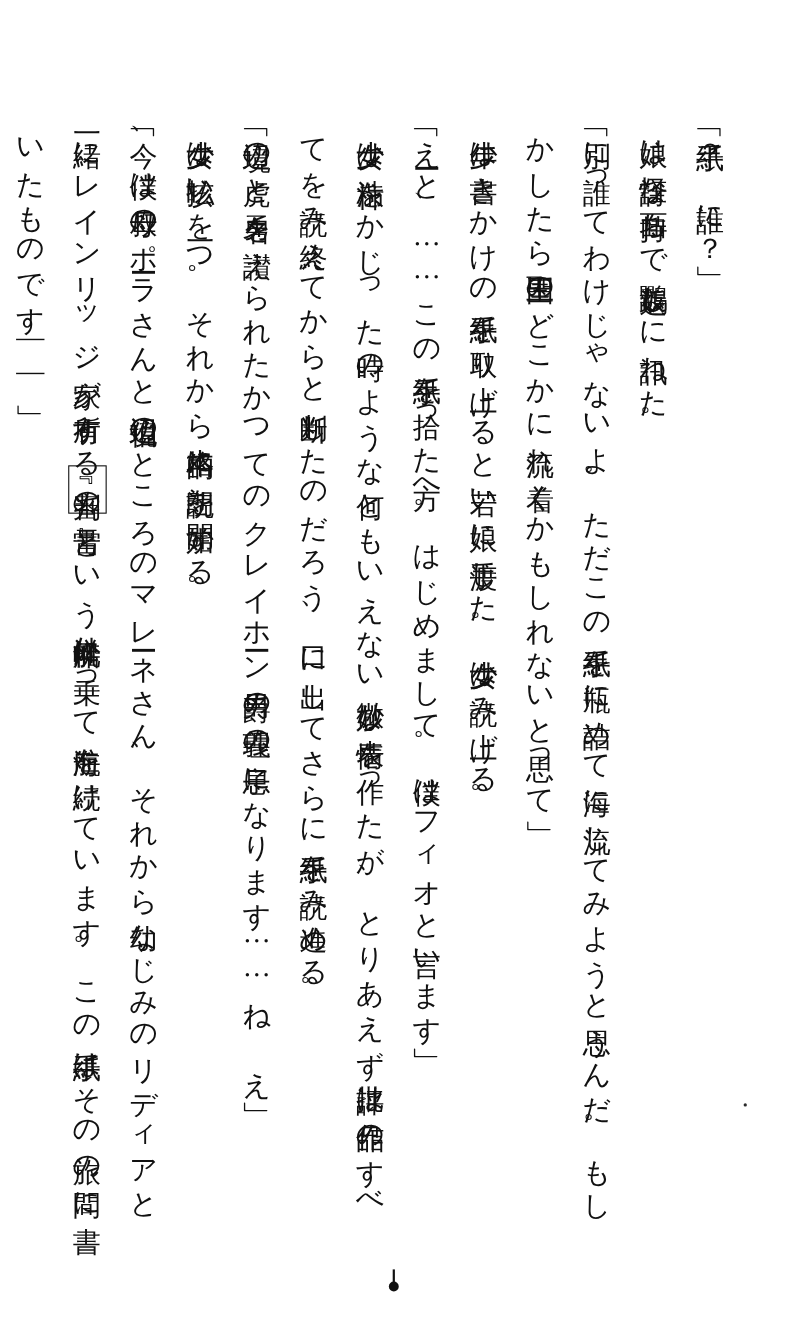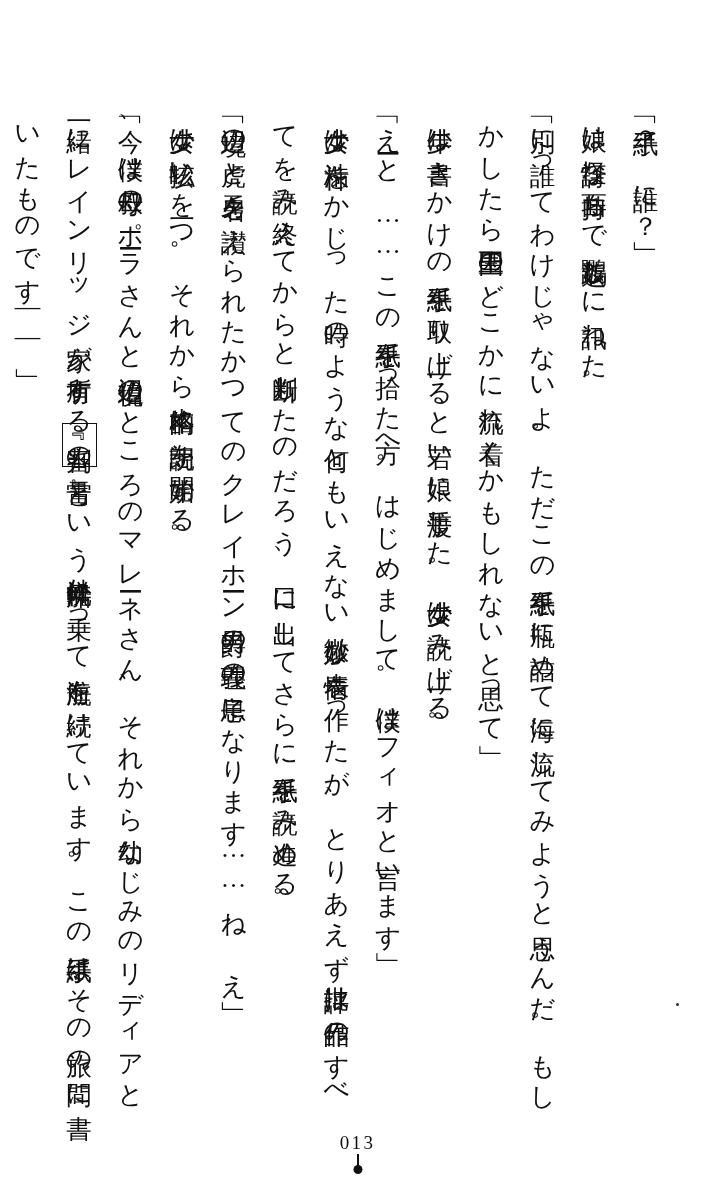--- a/index.html
+++ b/index.html
@@ -107,19 +107,16 @@
     <p>「えーと、……この手紙を拾った方へ。はじめまして。僕はフィオと言います」</p>
     <p>少女は渋柿をかじった時のような何ともいえない微妙な表情を作ったが、とりあえず批評は作品のすべてを読み終えてからと判断したのだろう、口に出してさらに手紙を読み進める。</p>
     <p>「辺境の虎と勇名を讃えられたかつてのクレイホーン男爵の義理の息子になります……ね え」</p>
     <p>少女は咳払いを一つ。それから本格的に朗読を開始する。</p>
     <p>「今、僕は叔母のポーラさんと辺境伯のところのマレーネさん、それから幼なじみのリディアと一緒にレインリッジ家が所有する<span class="emph-box">『審判の雷号』</span>という外洋帆船に乗って航海を続けています。この手紙はその旅の間に書いたものです――」</p>
     <p>幼なじみの娘は自分だけが敬称を略されたのにちょっとだけむっとなったが、そのことについての抗議を挟まないままに読み進める。</p>
   </div>
 
   <div class="speck" style="top:1003px; right:36px;"></div>
 
-  <div id="footer">
-    <span id="page-number">013</span>
-  </div>
   <div id="footer-mark-stem"></div>
   <div id="footer-mark"></div>
 
 </div>
 
 </body></html>

